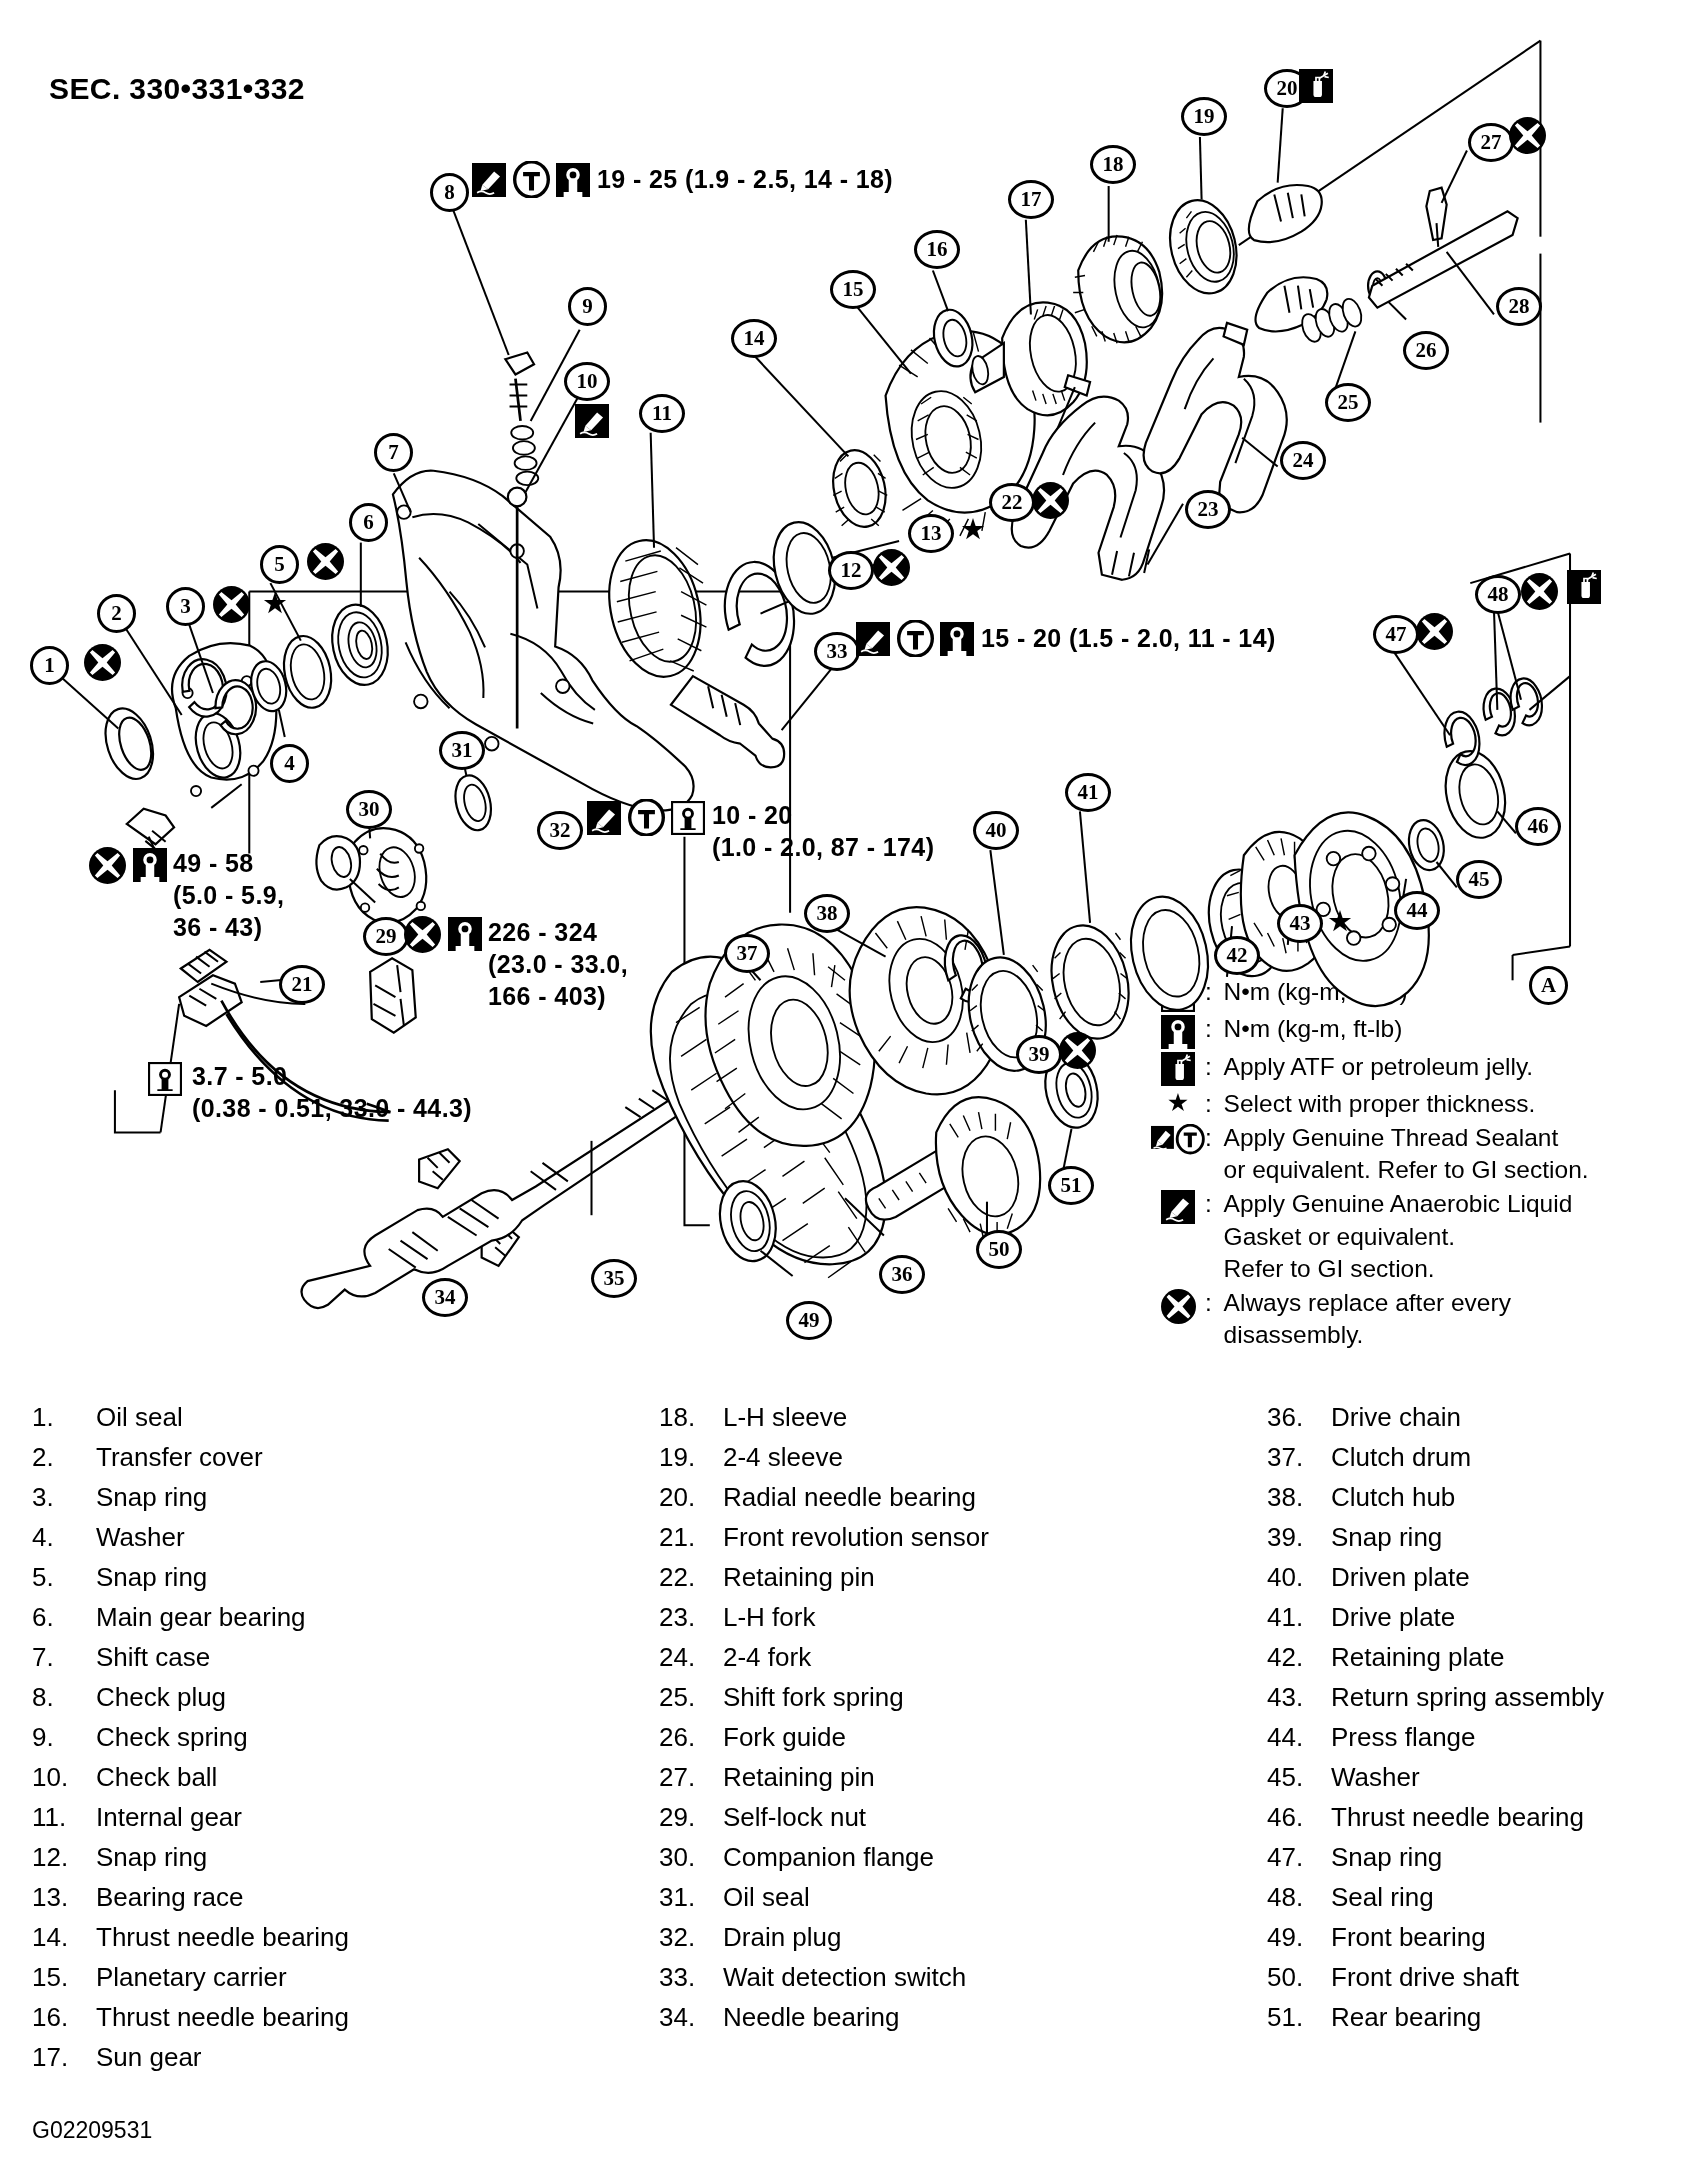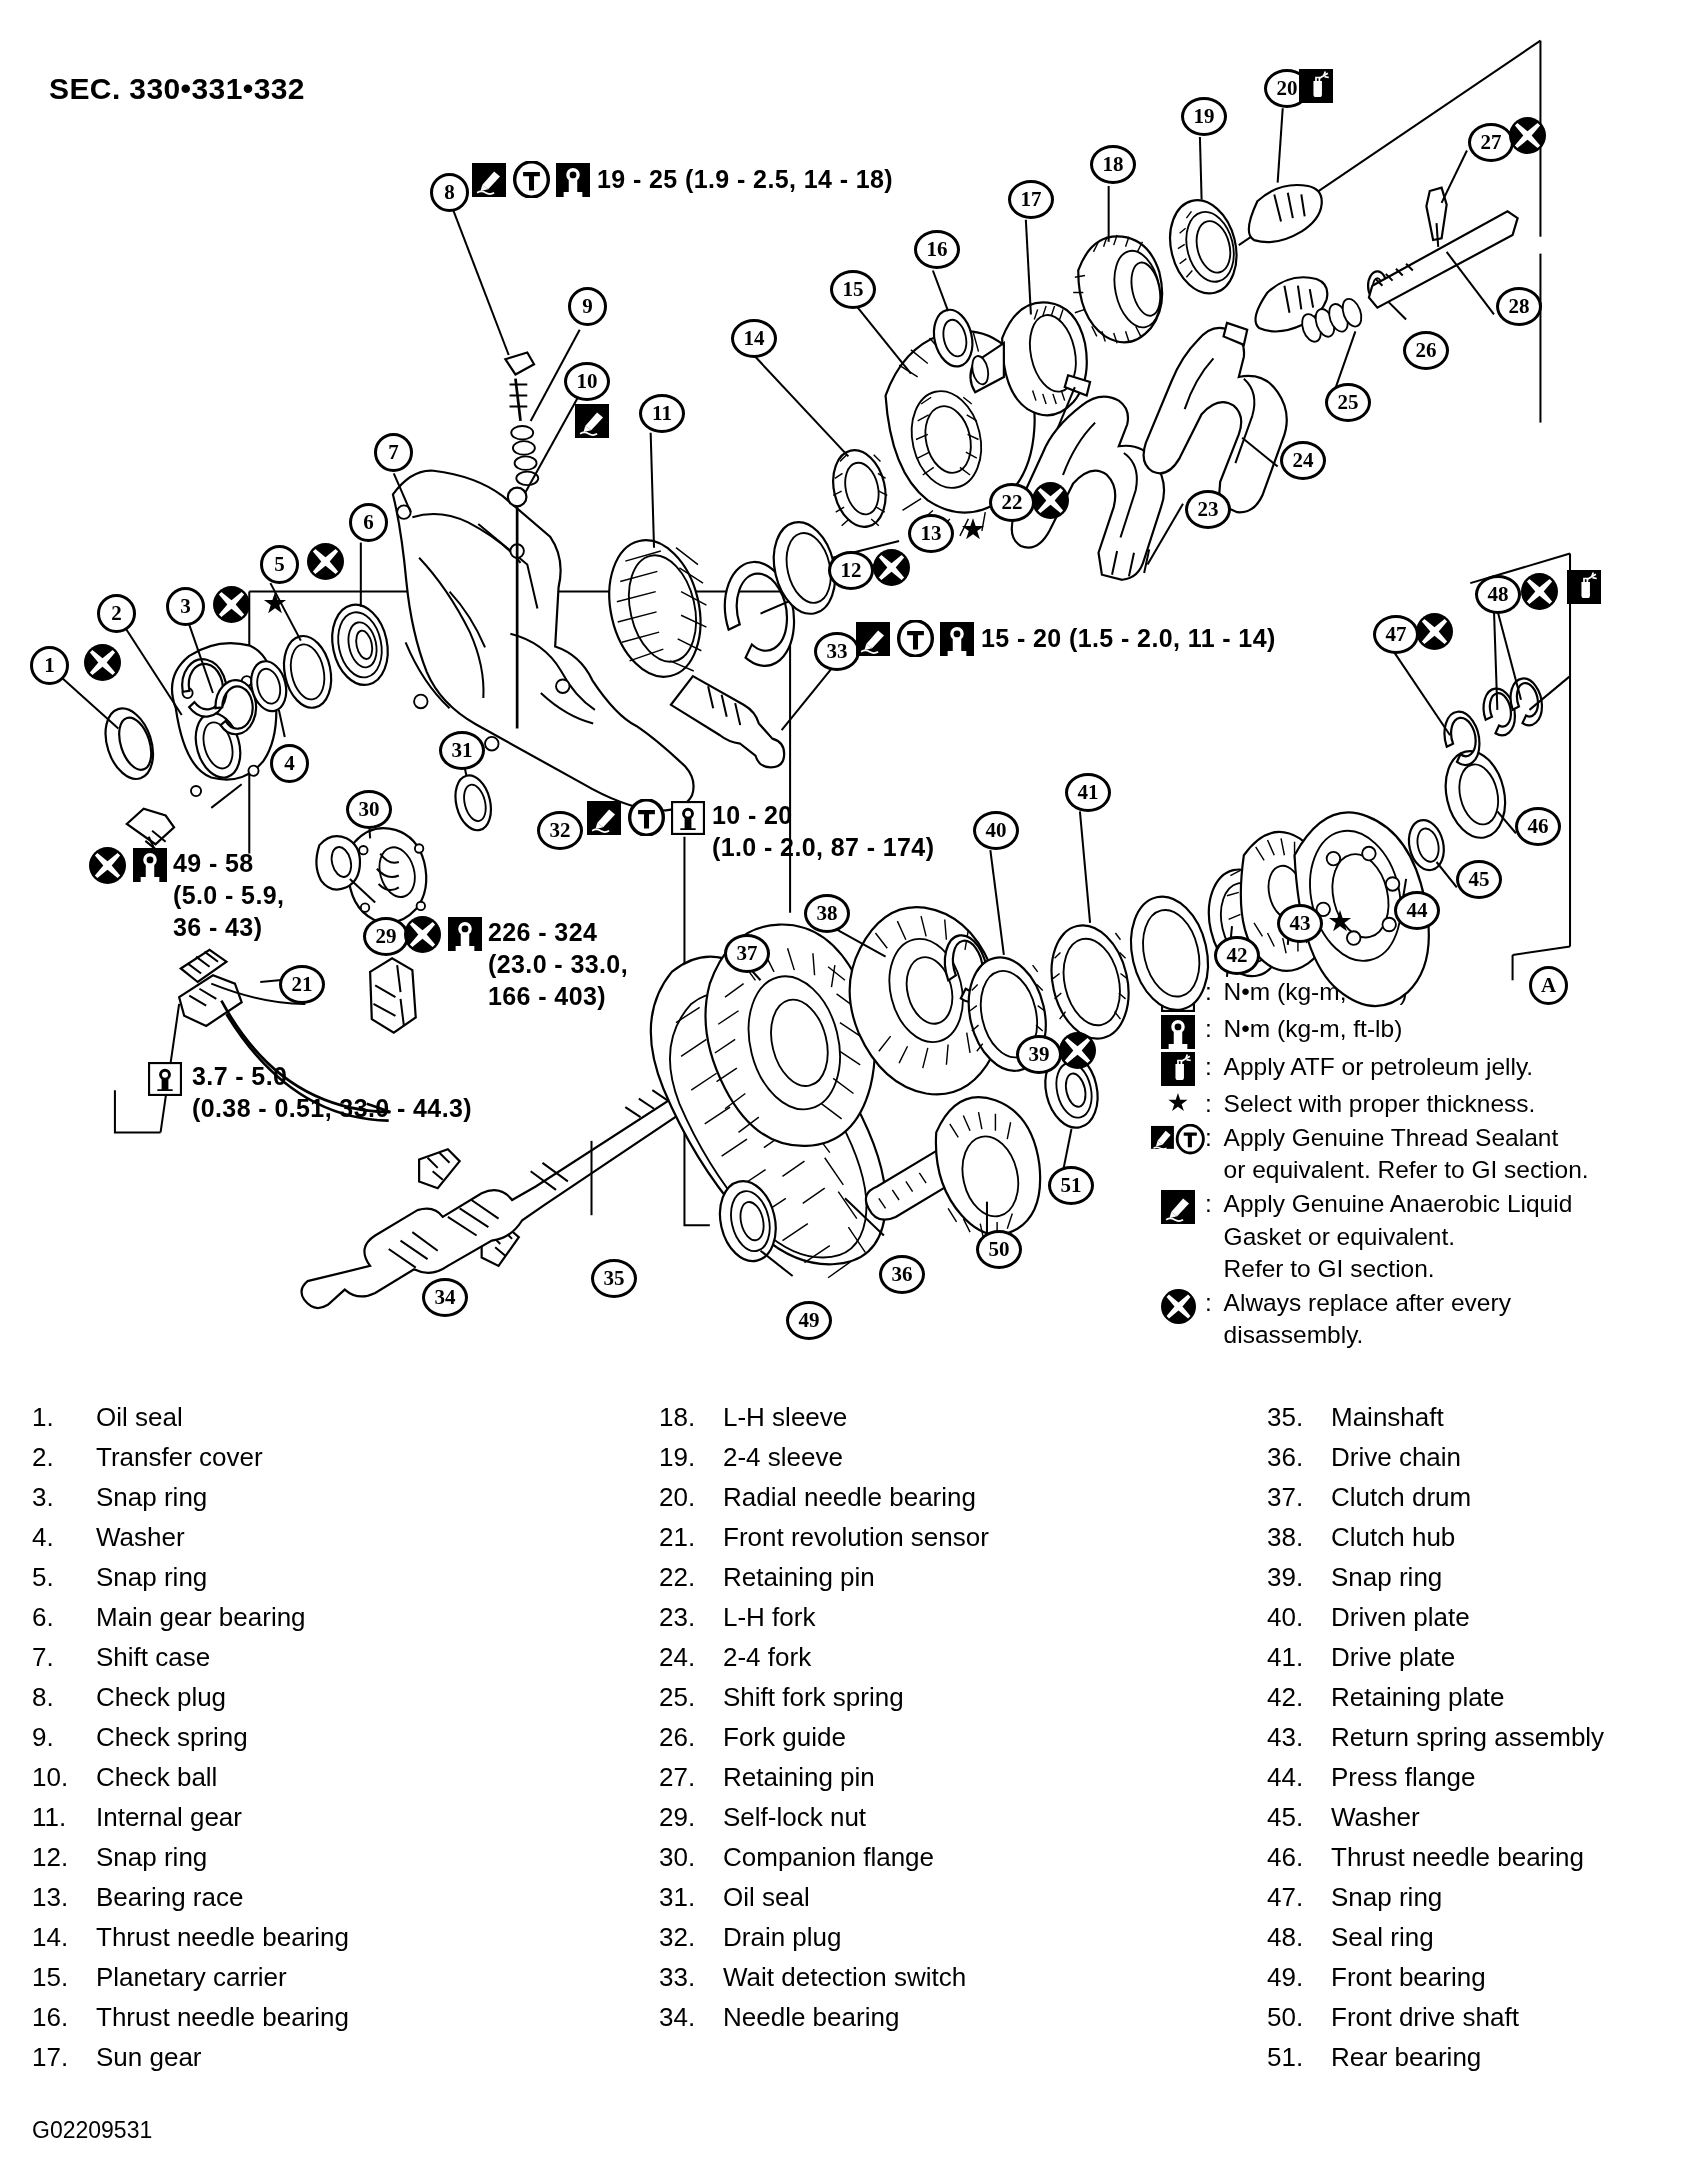--- a/index.html
+++ b/index.html
@@ -1035,24 +1035,20 @@
           <span class="part-num">33.</span>
           <span class="part-label">Wait detection switch</span>
         </div>
         <div class="part-item">
           <span class="part-num">34.</span>
           <span class="part-label">Needle bearing</span>
         </div>
       </div>
     <div class="parts-col" id="col3">
         <div class="part-item">
-          <span class="part-num">35.</span>
-          <span class="part-label">Mainshaft</span>
-        </div>
-        <div class="part-item">
           <span class="part-num">36.</span>
           <span class="part-label">Drive chain</span>
         </div>
         <div class="part-item">
           <span class="part-num">37.</span>
           <span class="part-label">Clutch drum</span>
         </div>
         <div class="part-item">
           <span class="part-num">38.</span>
           <span class="part-label">Clutch hub</span>

